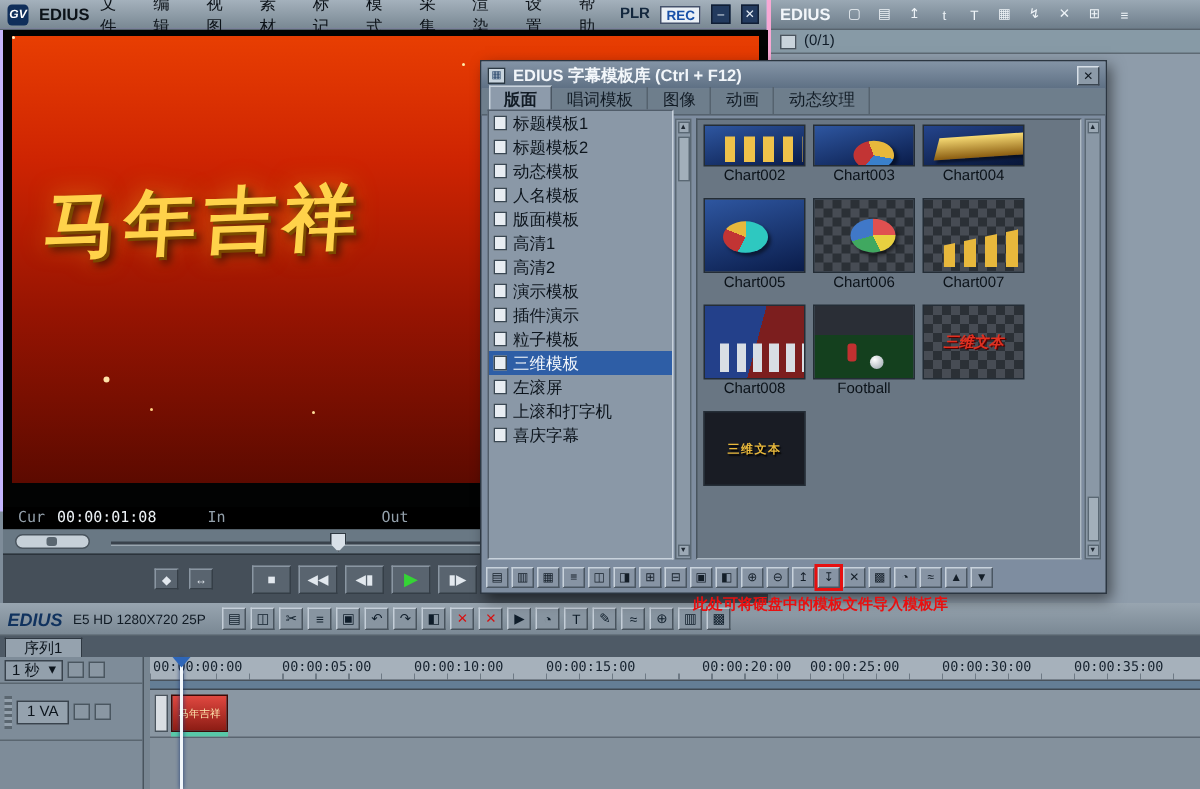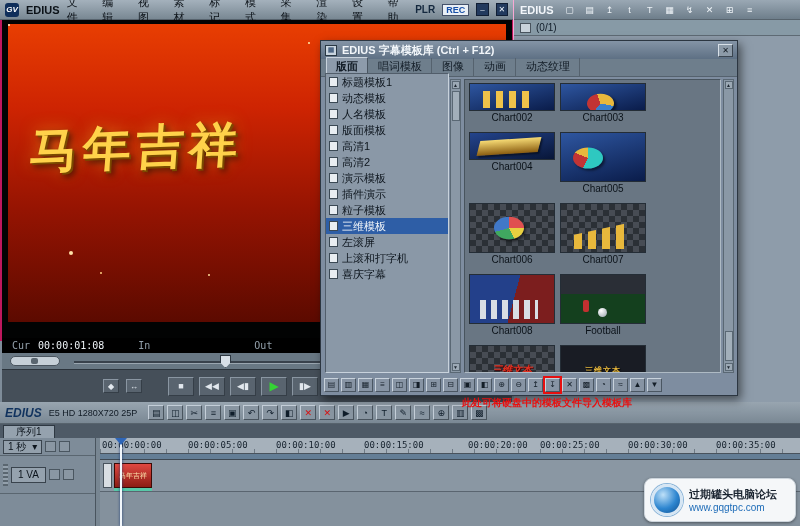--- a/index.html
+++ b/index.html
@@ -1,20 +1,20 @@
 <!DOCTYPE html>
 <html><head>
 <meta charset="utf-8">
 <style>
 *{margin:0;padding:0;box-sizing:border-box}
 body{font-family:"Liberation Sans","DejaVu Sans",sans-serif;background:#3a424a}
 #screen{position:relative;width:800px;height:526px;overflow:hidden;background:#7E8C99;font-size:11px}
 .abs{position:absolute}
 
-#player{left:0;top:0;width:514px;height:341px;background:#be185d;border-right:1px solid #f9a8d4}
+#player{left:0;top:0;width:514px;height:341px;background:#c4b5fd;border-right:3px solid #f9a8d4}
 .win-title{height:20px;background:linear-gradient(#A4B1BC,#798893);display:flex;align-items:center;gap:7px;padding:0 5px;border-bottom:1px solid #57636D}
 .logo-badge{width:14px;height:14px;background:#0F2E5A;color:#fff;font-size:8px;font-style:italic;font-weight:bold;display:flex;align-items:center;justify-content:center;border-radius:3px;flex:none}
 .app-title{font-weight:bold;color:#0C1218}
 .menu{display:flex;gap:22px;color:#0C1218}
 .spacer{flex:1}
 .plr{font-weight:bold;color:#14283E;font-size:10px}
 .rec{background:#EAF0F6;color:#1850A8;font-weight:bold;font-size:9px;padding:0 3px;border:1px solid #44516A}
 .sysbtn{width:15px;height:13px;background:#223A5E;color:#E8F0F8;font-size:8px;display:flex;align-items:center;justify-content:center;border:1px solid #101E34;cursor:default}
 #preview{left:2px;top:20px;width:510px;height:318px;background:#020303}
 #video{left:6px;top:4px;width:498px;height:298px;background:linear-gradient(180deg,#E83E02 0%,#CE2402 28%,#961402 62%,#5C0A00 100%);overflow:hidden}
@@ -54,21 +54,21 @@
 .li-ico{width:9px;height:10px;background:#E8EDF2;border:1px solid #3A4854;flex:none}
 .li.sel{background:#2E5EA6;color:#F2F6FA}
 .vscroll{background:#8A98A6;border:1px solid #5A6874;display:flex;flex-direction:column;align-items:center;padding:1px}
 #listscroll{position:absolute;left:129px;top:38px;width:11px;bottom:22px}
 #thumbscroll{position:absolute;right:3px;top:38px;width:11px;bottom:22px}
 .varrow{width:8px;height:8px;font-size:5px;color:#202A34;display:flex;align-items:center;justify-content:center;background:#9CA9B5;border:1px solid #5A6874;cursor:default}
 .vtrack{flex:1;display:flex;flex-direction:column}
 .vthumb{width:8px;height:30px;background:#A2AFBA;border:1px solid #5A6874;margin-top:2px}
 .vthumb.low{margin-top:auto;margin-bottom:2px}
 #thumbs{position:absolute;left:143px;top:38px;right:16px;bottom:22px;background:#697683;border:1px solid;border-color:#48545E #AEBAC4 #AEBAC4 #48545E;display:flex;flex-wrap:wrap;gap:9px 5px;padding:3px 4px;align-content:flex-start;overflow:hidden}
-.cell{width:86px;cursor:default}
+.cell{width:68px;cursor:default}
 .timg{position:relative;height:50px;overflow:hidden;border:1px solid #242D36}
 .cell.crop .timg{height:28px}
 .tlabel{text-align:center;font-size:10px;color:#0B1219;margin-top:1px;white-space:nowrap;overflow:hidden}
 .chk{background:repeating-conic-gradient(#474C54 0% 25%,#2B3036 0% 50%) 0 0/12px 12px}
 .t1,.t2{background:linear-gradient(165deg,#2E56A0,#0A1C4A)}
 .t1::before{content:"";position:absolute;left:13px;bottom:2px;width:52px;height:17px;background:repeating-linear-gradient(90deg,#EFC24A 0 7px,rgba(0,0,0,0) 7px 13px)}
 .t2::before{content:"";position:absolute;left:26px;top:6px;width:27px;height:27px;border-radius:50%;background:conic-gradient(#E8B83C 0 120deg,#3A80CC 120deg 225deg,#C23434 225deg 360deg);transform:scaleY(.72) rotate(-15deg);box-shadow:2px 3px 3px rgba(0,0,0,.5)}
 .t3{background:linear-gradient(165deg,#24448C,#081638)}
 .t3::before{content:"";position:absolute;left:9px;top:6px;width:60px;height:15px;background:linear-gradient(180deg,#F6DA74,#8A5C10);transform:skewX(-18deg) rotate(-4deg);box-shadow:2px 2px 2px rgba(0,0,0,.5)}
 .t4{background:linear-gradient(165deg,#2E56A0,#0A1C4A)}
@@ -280,20 +280,24 @@
       <span class="tab">动画</span>
       <span class="tab">动态纹理</span>
     </div>
     <div id="dlist">
       <div class="li">
           <span class="li-ico"></span>
           <span>标题模板1</span>
         </div>
       <div class="li">
           <span class="li-ico"></span>
+          <span>标题模板2</span>
+        </div>
+      <div class="li">
+          <span class="li-ico"></span>
           <span>动态模板</span>
         </div>
       <div class="li">
           <span class="li-ico"></span>
           <span>人名模板</span>
         </div>
       <div class="li">
           <span class="li-ico"></span>
           <span>版面模板</span>
         </div>
@@ -412,21 +416,14 @@
       <span class="dbtn">▩</span>
       <span class="dbtn">◔</span>
       <span class="dbtn">≈</span>
       <span class="dbtn">▲</span>
       <span class="dbtn">▼</span>
     </div>
   </div>
 
   <div id="annotation" class="abs">此处可将硬盘中的模板文件导入模板库</div>
 
-  <div id="watermark" class="abs">
-    <span class="wm-logo"></span>
-    <span>
-      <div class="wm-line1">过期罐头电脑论坛</div>
-      <div class="wm-line2">www.gqgtpc.com</div>
-    </span>
-  </div>
 
 </div>
 
 </body></html>

